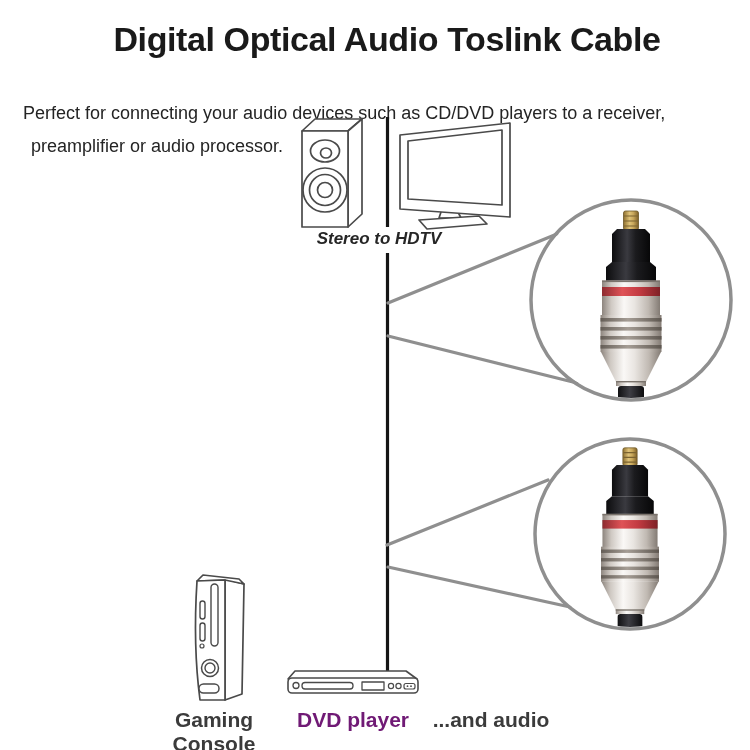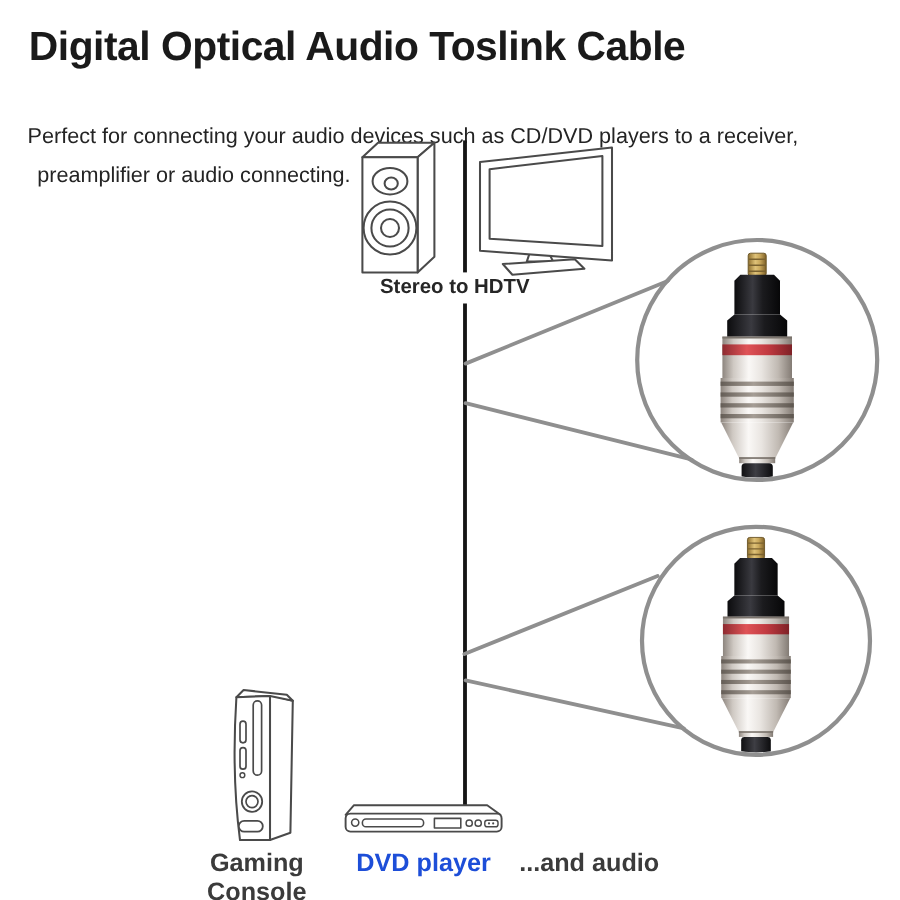--- a/index.html
+++ b/index.html
@@ -2,43 +2,43 @@
 <html><head>
 <meta charset="utf-8">
 <style>
   html,body{margin:0;padding:0;background:#ffffff;}
   .canvas{
     position:relative;width:750px;height:750px;background:#ffffff;overflow:hidden;
     font-family:"Liberation Sans", sans-serif;
   }
   .title{
     position:absolute;top:20px;left:0;width:750px;box-sizing:border-box;padding-left:24px;
-    margin:0;font-size:34px;font-weight:bold;letter-spacing:-0.4px;color:#1a1a1a;
+    margin:0;text-align:center;font-size:34px;font-weight:bold;letter-spacing:-0.4px;color:#1a1a1a;
   }
   .desc{
     position:absolute;top:80px;left:6px;margin:17px;font-size:18px;line-height:33px;color:#242424;
   }
   .desc .l2{display:block;padding-left:8px;}
   .art{position:absolute;top:0;left:0;}
   .lbl{position:absolute;font-family:"Liberation Sans", sans-serif;font-weight:bold;}
-  .lbl-stereo{left:288px;top:229px;width:182px;text-align:center;font-size:17px;font-weight:600;color:#262626;}
+  .lbl-stereo{left:288px;top:229px;width:182px;text-align:center;font-size:17px;font-weight:600;color:#262626;font-style:italic;}
   .lbl-console{left:133px;top:708px;width:162px;text-align:center;font-size:21px;color:#3b3b3b;}
-  .lbl-dvd{left:292px;top:708px;width:122px;text-align:center;font-size:21px;color:#1d4ed8;}
+  .lbl-dvd{left:292px;top:708px;width:122px;text-align:center;font-size:21px;color:#701a75;}
   .lbl-more{left:430px;top:708px;width:122px;text-align:center;font-size:21px;color:#3b3b3b;}
 </style>
 </head>
 <body>
 
 <div class="canvas">
 
   <h1 class="title">Digital Optical Audio Toslink Cable</h1>
 
   <p class="desc">
     <span>Perfect for connecting your audio devices such as CD/DVD players to a receiver,</span>
-    <span class="l2">preamplifier or audio connecting.</span>
+    <span class="l2">preamplifier or audio processor.</span>
   </p>
 
   <svg class="art" width="750" height="750" viewBox="0 0 750 750">
     <defs>
       <linearGradient id="silverG" x1="0" y1="0" x2="1" y2="0">
         <stop offset="0" stop-color="#8d857e"></stop>
         <stop offset="0.16" stop-color="#cfc9c3"></stop>
         <stop offset="0.38" stop-color="#faf8f6"></stop>
         <stop offset="0.56" stop-color="#e9e5e1"></stop>
         <stop offset="0.80" stop-color="#c0b9b2"></stop>

